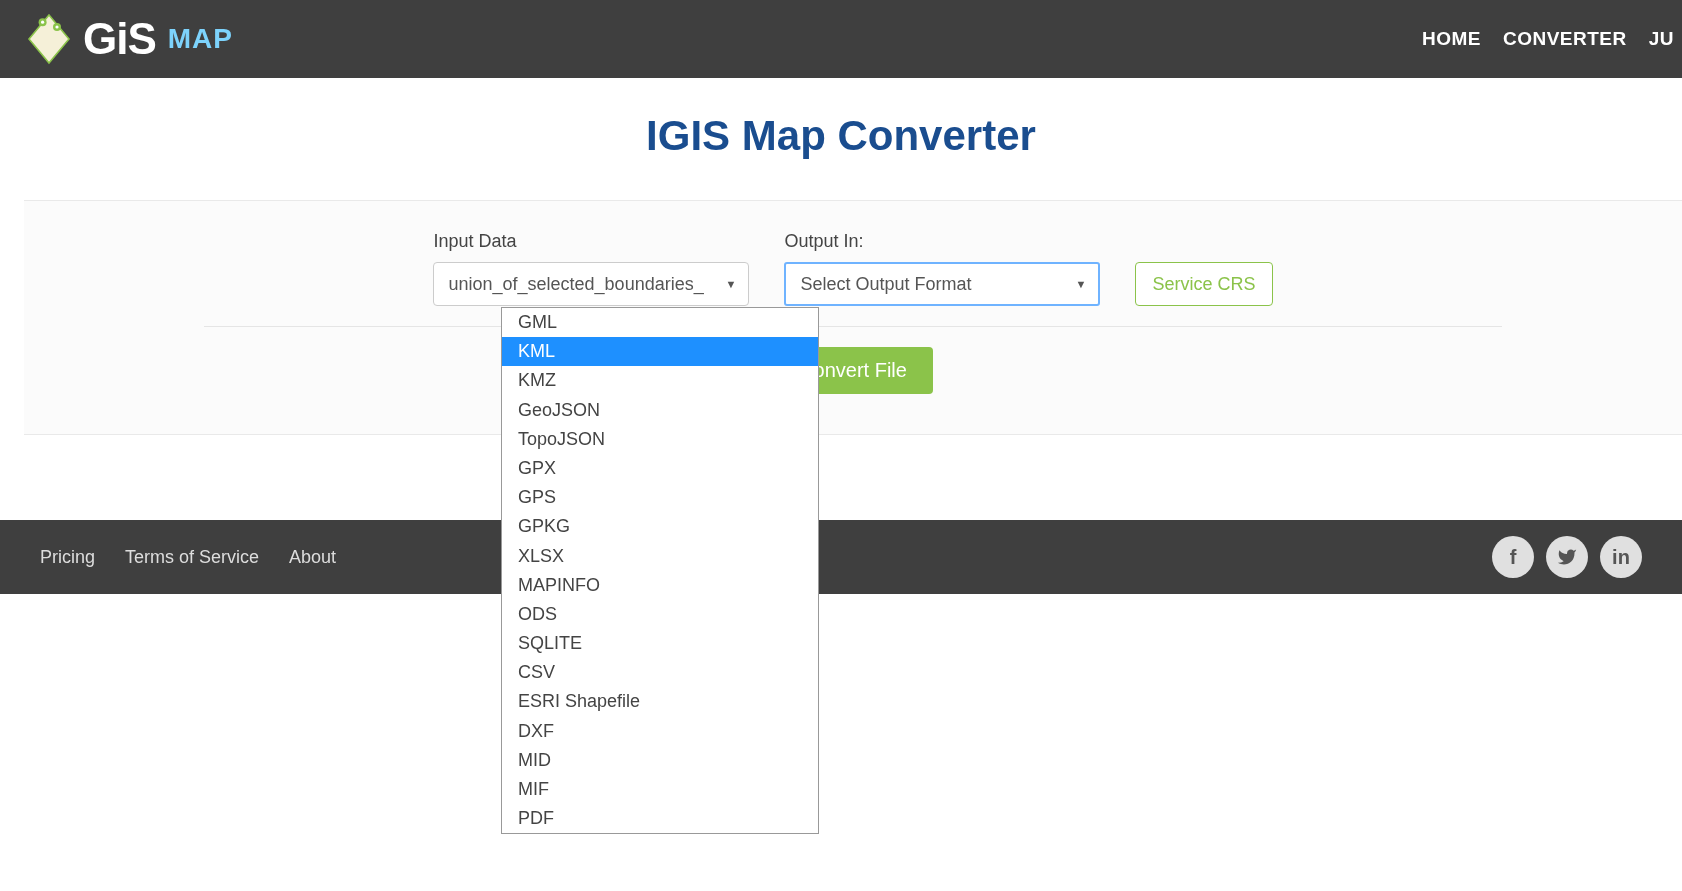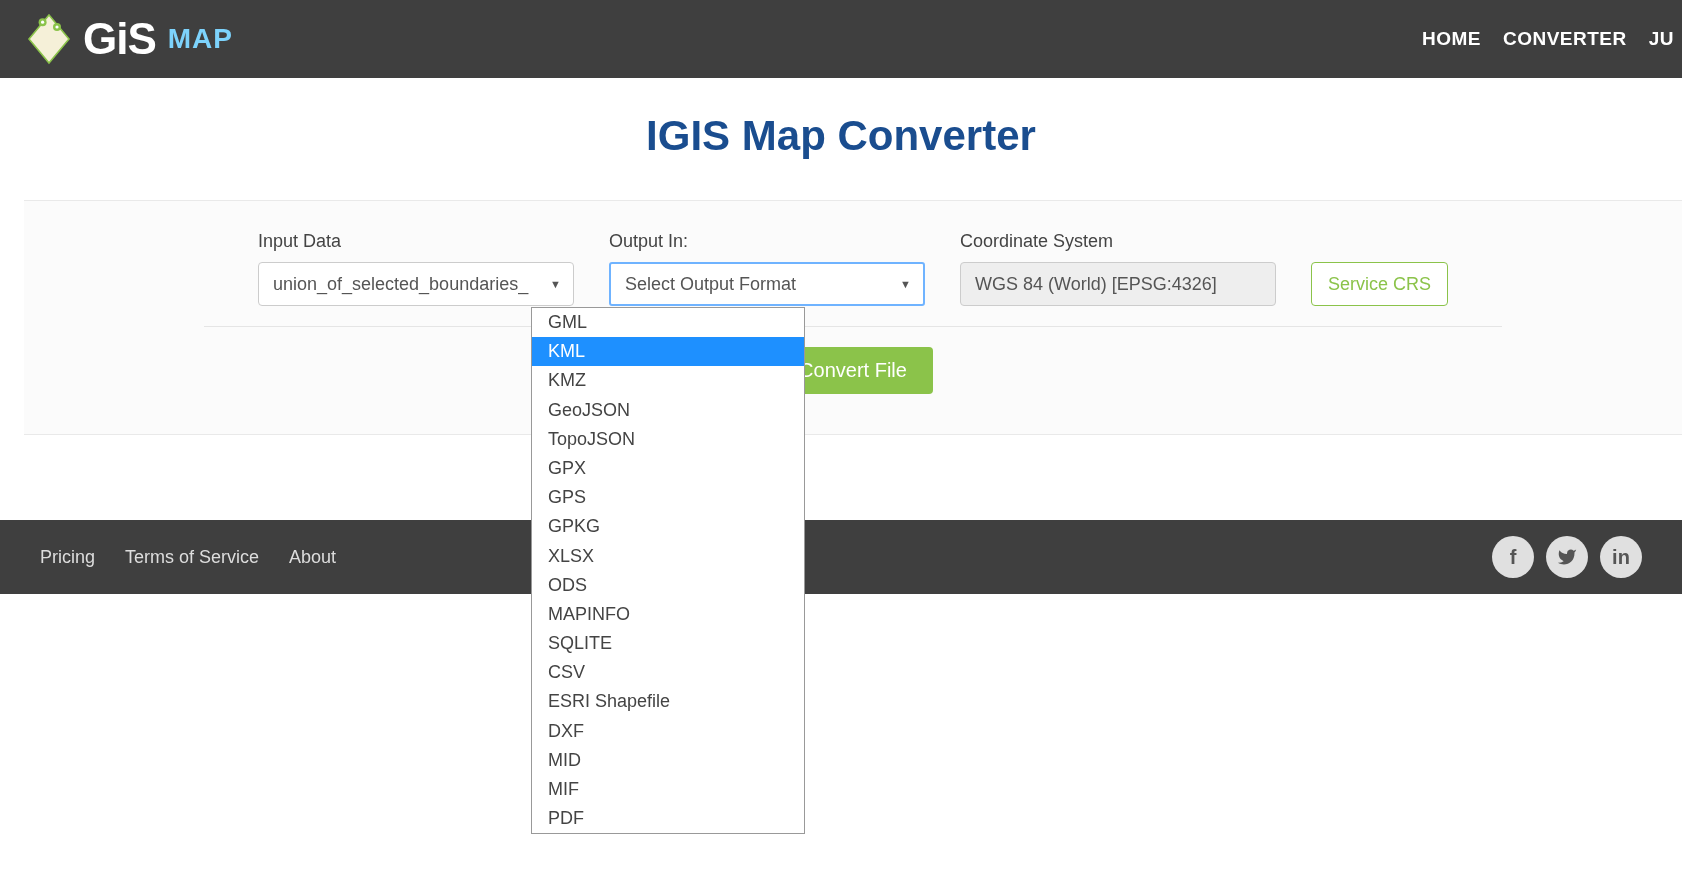--- a/index.html
+++ b/index.html
@@ -151,22 +151,22 @@
     border-radius: 4px;
     font-size: 20px;
     font-weight: 500;
     padding: 12px 26px;
     cursor: pointer;
   }
   
   .dropdown-list {
     position: absolute;
     top: 307px;
-    left: 531px;
-    width: 274px;
+    left: 501px;
+    width: 318px;
     background: #fff;
     border: 1px solid #999;
     z-index: 10;
     font-size: 18px;
     color: #444;
   }
   .dropdown-item {
     padding: 2px 16px;
     cursor: pointer;
     line-height: 1.4;
@@ -247,26 +247,20 @@
     </div>
 
     <div class="field">
       <span class="field-label">Output In:</span>
       <div class="select-wrap field-output focused">
         <span>Select Output Format</span>
         <span class="select-caret">▼</span>
       </div>
     </div>
 
-    <div class="field">
-      <span class="field-label">Coordinate System</span>
-      <div class="readonly-box">
-        <span>WGS 84 (World) [EPSG:4326]</span>
-      </div>
-    </div>
 
     <div class="field">
       <span class="field-label">&nbsp;</span>
       <div class="btn-change-crs">
         <span>Service CRS</span>
       </div>
     </div>
 
   </div>
 
@@ -301,22 +295,22 @@
 <div class="dropdown-list" id="dropdown">
     <div class="dropdown-item">GML</div>
     <div class="dropdown-item highlight">KML</div>
     <div class="dropdown-item">KMZ</div>
     <div class="dropdown-item">GeoJSON</div>
     <div class="dropdown-item">TopoJSON</div>
     <div class="dropdown-item">GPX</div>
     <div class="dropdown-item">GPS</div>
     <div class="dropdown-item">GPKG</div>
     <div class="dropdown-item">XLSX</div>
+    <div class="dropdown-item">MAPINFO</div>
     <div class="dropdown-item">ODS</div>
-    <div class="dropdown-item">MAPINFO</div>
     <div class="dropdown-item">SQLITE</div>
     <div class="dropdown-item">CSV</div>
     <div class="dropdown-item">ESRI Shapefile</div>
     <div class="dropdown-item">DXF</div>
     <div class="dropdown-item">MID</div>
     <div class="dropdown-item">MIF</div>
     <div class="dropdown-item">PDF</div>
   </div>
 
 </body></html>

